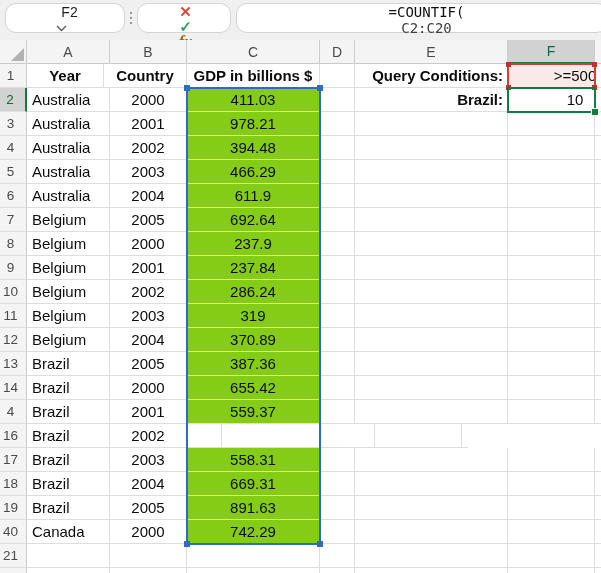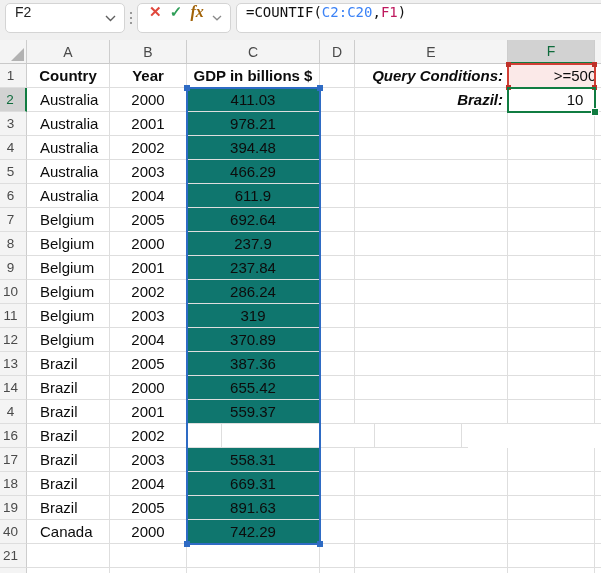--- a/index.html
+++ b/index.html
@@ -6,38 +6,38 @@
   .screen {
     position:relative; width:601px; height:573px; overflow:hidden;
     background:#fff; font-family:"Liberation Sans", sans-serif;
     -webkit-font-smoothing:antialiased;
   }
 
   
   .toolbar { position:absolute; top:0; left:0; width:601px; height:40px; background:#f0f0f0; }
   .tbox {
     position:absolute; top:3px; height:30px; background:#fff;
-    border:1px solid #d4d4d4; border-radius:5px; box-sizing:border-box;
-    display:flex; 
+    border:1px solid #d4d4d4; border-radius:11px; box-sizing:border-box;
+    display:flex; align-items:center;flex-direction:column;
   }
   .namebox { left:5px; width:120px; }
   .namebox .val { flex:1; padding-left:9px; font-size:14px; color:#1f1f1f; }
   .namebox .chev { margin-right:8px; }
   .chev { display:flex; align-items:center; }
   .dots { position:absolute; left:125px; top:3px; width:12px; height:30px;
           display:flex; flex-direction:column; align-items:center; justify-content:center; gap:2.5px; }
   .dots i { width:2.5px; height:2.5px; border-radius:50%; background:#7c7c7c; }
   .fxbox { left:137px; width:94px; justify-content:space-between; padding:0 8px 0 11px; }
   .icon-x { color:#e0473c; font-size:15px; font-weight:700; line-height:1; }
   .icon-check { color:#2f9e58; font-size:15px; font-weight:700; line-height:1; }
   .icon-fx { font-family:"Liberation Serif", serif; font-style:italic; font-weight:700;
              font-size:16px; color:#a16207; line-height:1; }
   .formulabox { left:236px; width:372px; padding-left:9px;
                 font-family:"DejaVu Sans Mono", monospace; font-size:14px; color:#111; }
-  .ref-blue { color:#3b82f6; }
+  .ref-blue { color:#404040; }
   .ref-red  { color:#be185d; }
 
   
   .sheet { position:absolute; top:40px; left:0; width:601px; height:533px; background:#fff; }
   .hrow, .grow { display:flex; }
   .hrow { height:24px; }
   .grow { height:24px; }
 
   .hcell {
     box-sizing:border-box; height:24px; background:#f4f4f4;
@@ -60,29 +60,29 @@
   }
   .rh.active { background:#d2d2d2; color:#0f6b3c; border-right:2px solid #107c41; font-weight:400; }
 
   .cell {
     box-sizing:border-box; height:24px;
     border-right:1px solid #dedede; border-bottom:1px solid #dedede;
     font-size:15px; color:#0c0c0c; background:#fff;
     display:flex; align-items:center; justify-content:center;
     white-space:nowrap; overflow:hidden;
   }
-  .ca { width:83px; justify-content:flex-start; padding-left:13px; }
+  .ca { width:83px; justify-content:flex-start; padding-left:5px; }
   .cb { width:77px; }
   .cc { width:133px; }
   .cd { width:35px; }
-  .ce { width:153px; justify-content:flex-end; padding-right:4px;font-style:italic; }
+  .ce { width:153px; justify-content:flex-end; padding-right:4px; }
   .cf { width:87px;padding-left:48px; }
   .cg { width:6px; border-right:none; }
   .b { font-weight:700; }
-  .sel { background:#0f766e; }
+  .sel { background:#84cc16; }
   .pink { background:#fbe9e8; }
 
   
   .range-overlay { position:absolute; left:186px; top:47px; width:135px; height:458px;
                    box-sizing:border-box; border:2px solid #2e6bc4; pointer-events:none; }
   .bh { position:absolute; width:6px; height:6px; background:#2e6bc4; }
   .bh.tl{left:-4px;top:-4px}.bh.tr{right:-4px;top:-4px}.bh.bl{left:-4px;bottom:-4px}.bh.br{right:-4px;bottom:-4px}
 
   .criteria-overlay { position:absolute; left:507px; top:23px; width:89px; height:26px;
                       box-sizing:border-box; border:2px solid #d23f35; pointer-events:none; }
@@ -142,22 +142,22 @@
       <div class="hcell wb">B</div>
       <div class="hcell wc">C</div>
       <div class="hcell wd">D</div>
       <div class="hcell we">E</div>
       <div class="hcell wf active-col">F</div>
       <div class="hcell wg"></div>
     </div>
 
     <div class="grow">
       <div class="rh">1</div>
+      <div class="cell cb b">Year</div>
       <div class="cell ca b" style="justify-content:center;padding-left:0">Country</div>
-      <div class="cell cb b">Year</div>
       <div class="cell cc b">GDP in billions $</div>
       <div class="cell cd"></div>
       <div class="cell ce b">Query Conditions:</div>
       <div class="cell cf pink">&gt;=500</div>
       <div class="cell cg"></div>
     </div>
 
     <div class="grow">
       <div class="rh active">2</div>
       <div class="cell ca">Australia</div>

